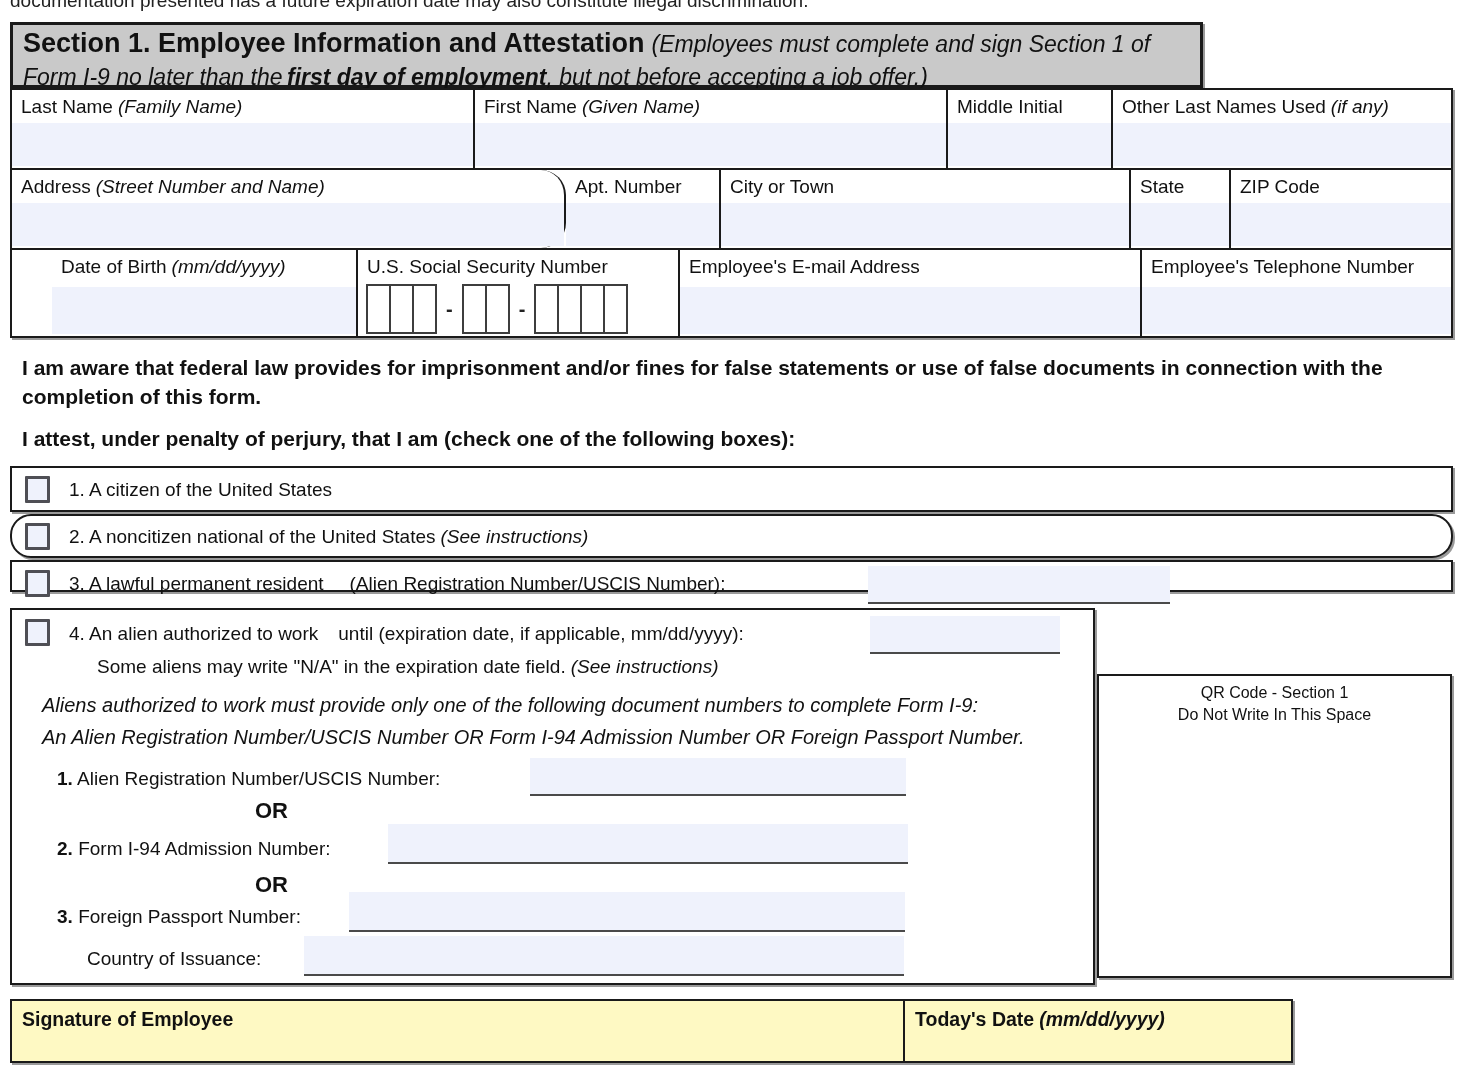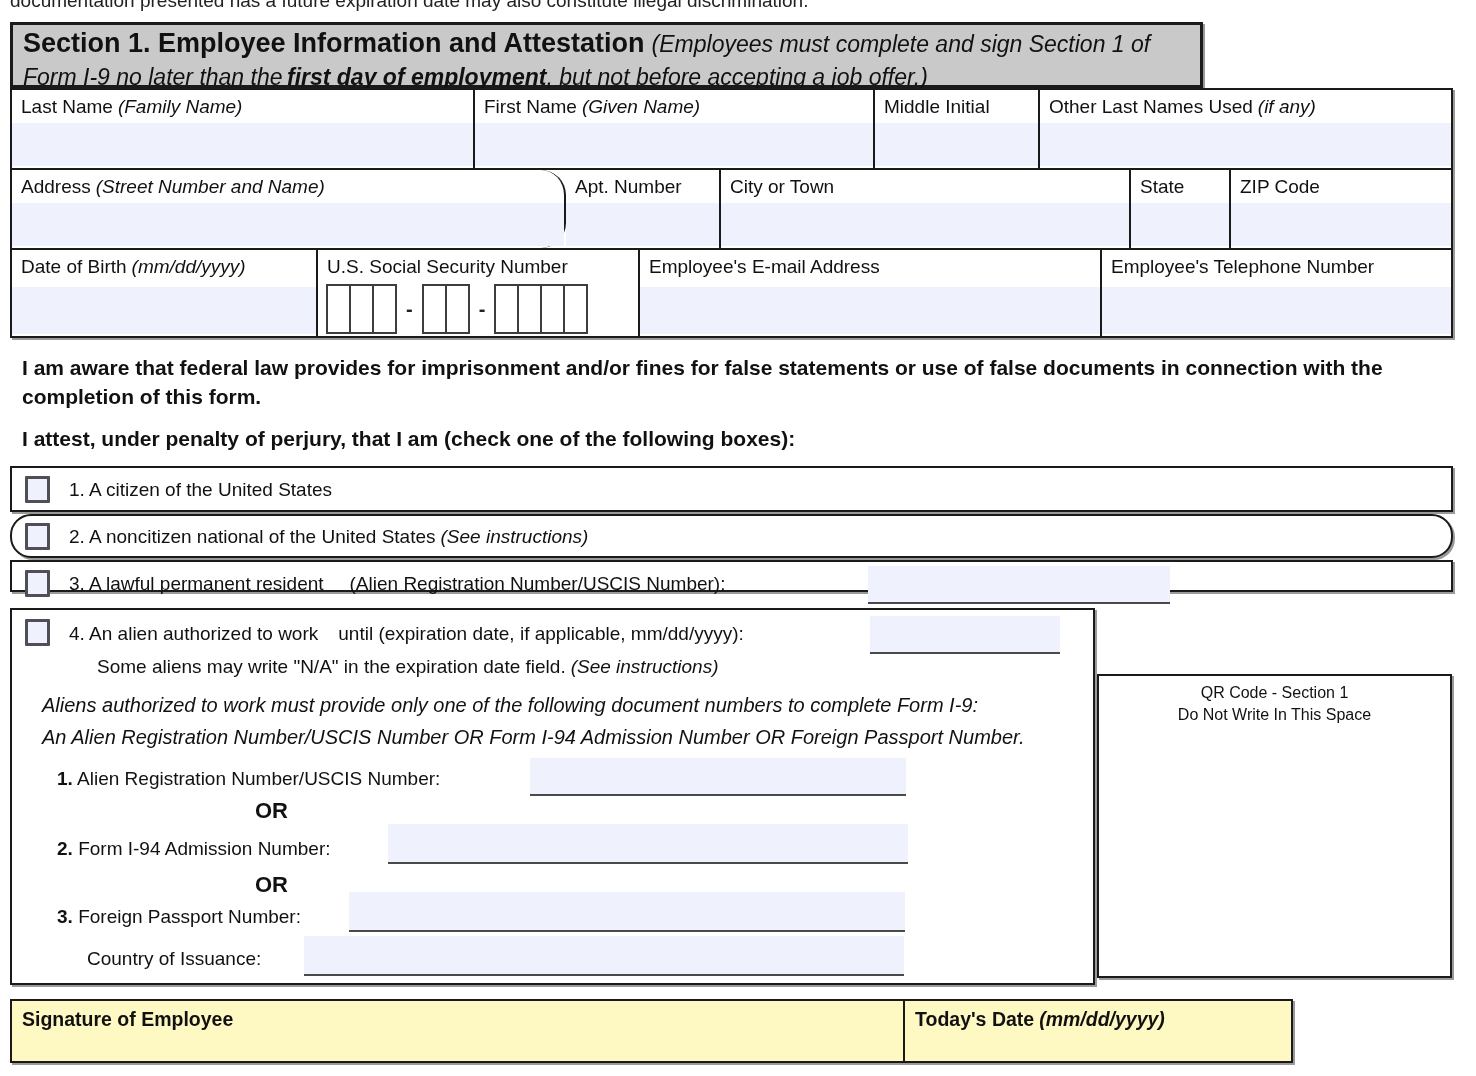--- a/index.html
+++ b/index.html
@@ -26,21 +26,21 @@
   }
   .sec-title{font-size:27px;font-weight:bold;}
   .sec-note{font-size:23px;font-style:italic;margin-left:7px;}
   .sec-note-b{font-size:23px;font-style:italic;font-weight:bold;}
 
   .fields-block{
     left:10px;top:88px;width:1443px;height:250px;
     border:2px solid var(--border);box-shadow:2px 2px 0 var(--shadow);
   }
   .frow{display:flex;width:100%;border-bottom:2px solid var(--border);}
-  .frow:last-child{border-bottom:none;}
+  .frow:last-child{border-bottom:none;padding-left:40px;}
   .fcell{position:relative;border-right:2px solid var(--border);height:100%;}
   .fcell:last-child{border-right:none;}
   .cell-label{font-size:19px;padding:6px 4px 0 9px;white-space:nowrap;overflow:hidden;}
   .hint{font-style:italic;margin-left:5px;}
   .input-area{position:absolute;left:0;right:0;top:33px;bottom:2px;background:var(--fill);}
   .input-area.low{top:37px;}
 
   .ssn-boxes{position:absolute;left:8px;top:34px;height:50px;display:flex;align-items:center;}
   .ssn-group{display:flex;}
   .ssn-box{width:25px;height:50px;border:2px solid #3d3d3d;background:#fff;margin-right:-2px;}
@@ -93,21 +93,21 @@
   <span class="sec-title">Section 1. Employee Information and Attestation</span><span class="sec-note">(Employees must complete and sign Section 1 of Form I-9 no later than the</span>
   <span class="sec-note-b">first day of employment</span><span class="sec-note" style="margin-left:0;">, but not before accepting a job offer.)</span>
 </div>
 
 <div class="abs fields-block">
   <div class="frow" style="height:80px;">
     <div class="fcell" style="width:463px;">
       <div class="cell-label"><span>Last Name</span><span class="hint">(Family Name)</span></div>
       <div class="input-area"></div>
     </div>
-    <div class="fcell" style="width:400px;">
+    <div class="fcell" style="width:473px;">
       <div class="cell-label"><span>First Name</span><span class="hint">(Given Name)</span></div>
       <div class="input-area"></div>
     </div>
     <div class="fcell" style="width:165px;">
       <div class="cell-label"><span>Middle Initial</span></div>
       <div class="input-area"></div>
     </div>
     <div class="fcell" style="flex:1;">
       <div class="cell-label"><span>Other Last Names Used</span><span class="hint">(if any)</span></div>
       <div class="input-area"></div>

